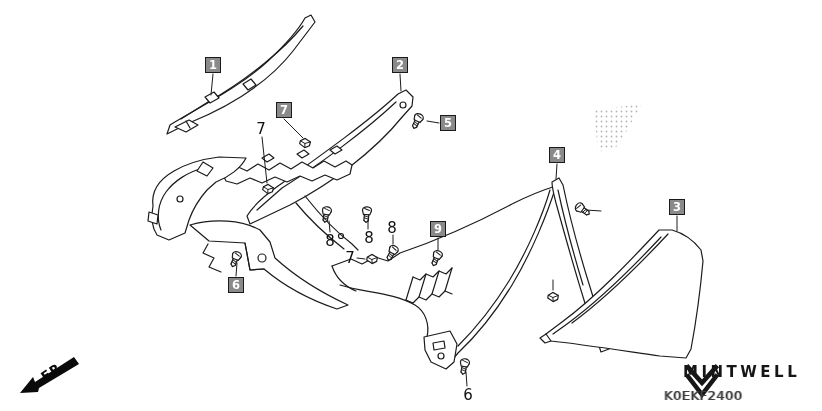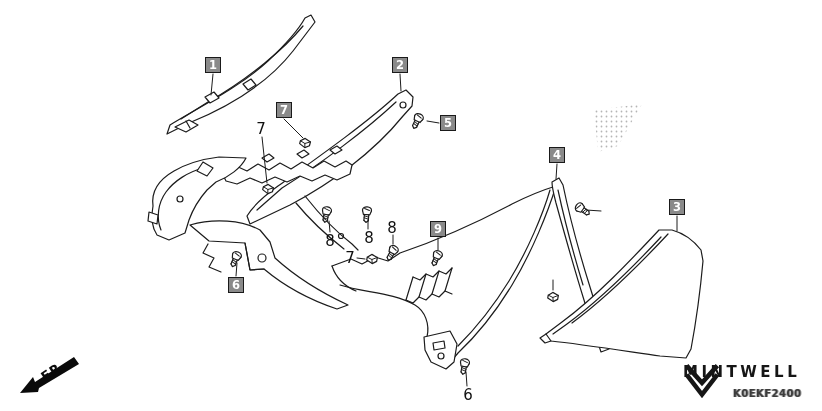--- a/index.html
+++ b/index.html
@@ -22,24 +22,23 @@
     position:absolute;left:40px;top:363px;font-weight:bold;font-size:13px;
     color:#0a0a0a;transform:rotate(-33deg);letter-spacing:1px;
   }
   #brand-row{
     position:absolute;left:683px;top:363px;display:flex;align-items:center;gap:9px;
   }
   #brand-name{
     font-weight:bold;font-size:15px;letter-spacing:3.5px;color:#161616;
   }
   #fiche-code{
-    position:absolute;left:733px;top:388px;width:90px;font-size:10px;
+    position:absolute;left:664px;top:388px;width:90px;font-size:13px;
     color:#3c3c3c;letter-spacing:0.5px;
     text-shadow:1px 0 0 rgba(60,60,60,0.55), -1px 0 0 rgba(60,60,60,0.3);
-    font-weight:bold;
   }
 </style>
 </head>
 <body>
 
 <div id="stage">
 
   <svg width="822" height="411" viewBox="0 0 822 411">
     <defs>
       <pattern id="halftone" width="5" height="5" patternUnits="userSpaceOnUse">

